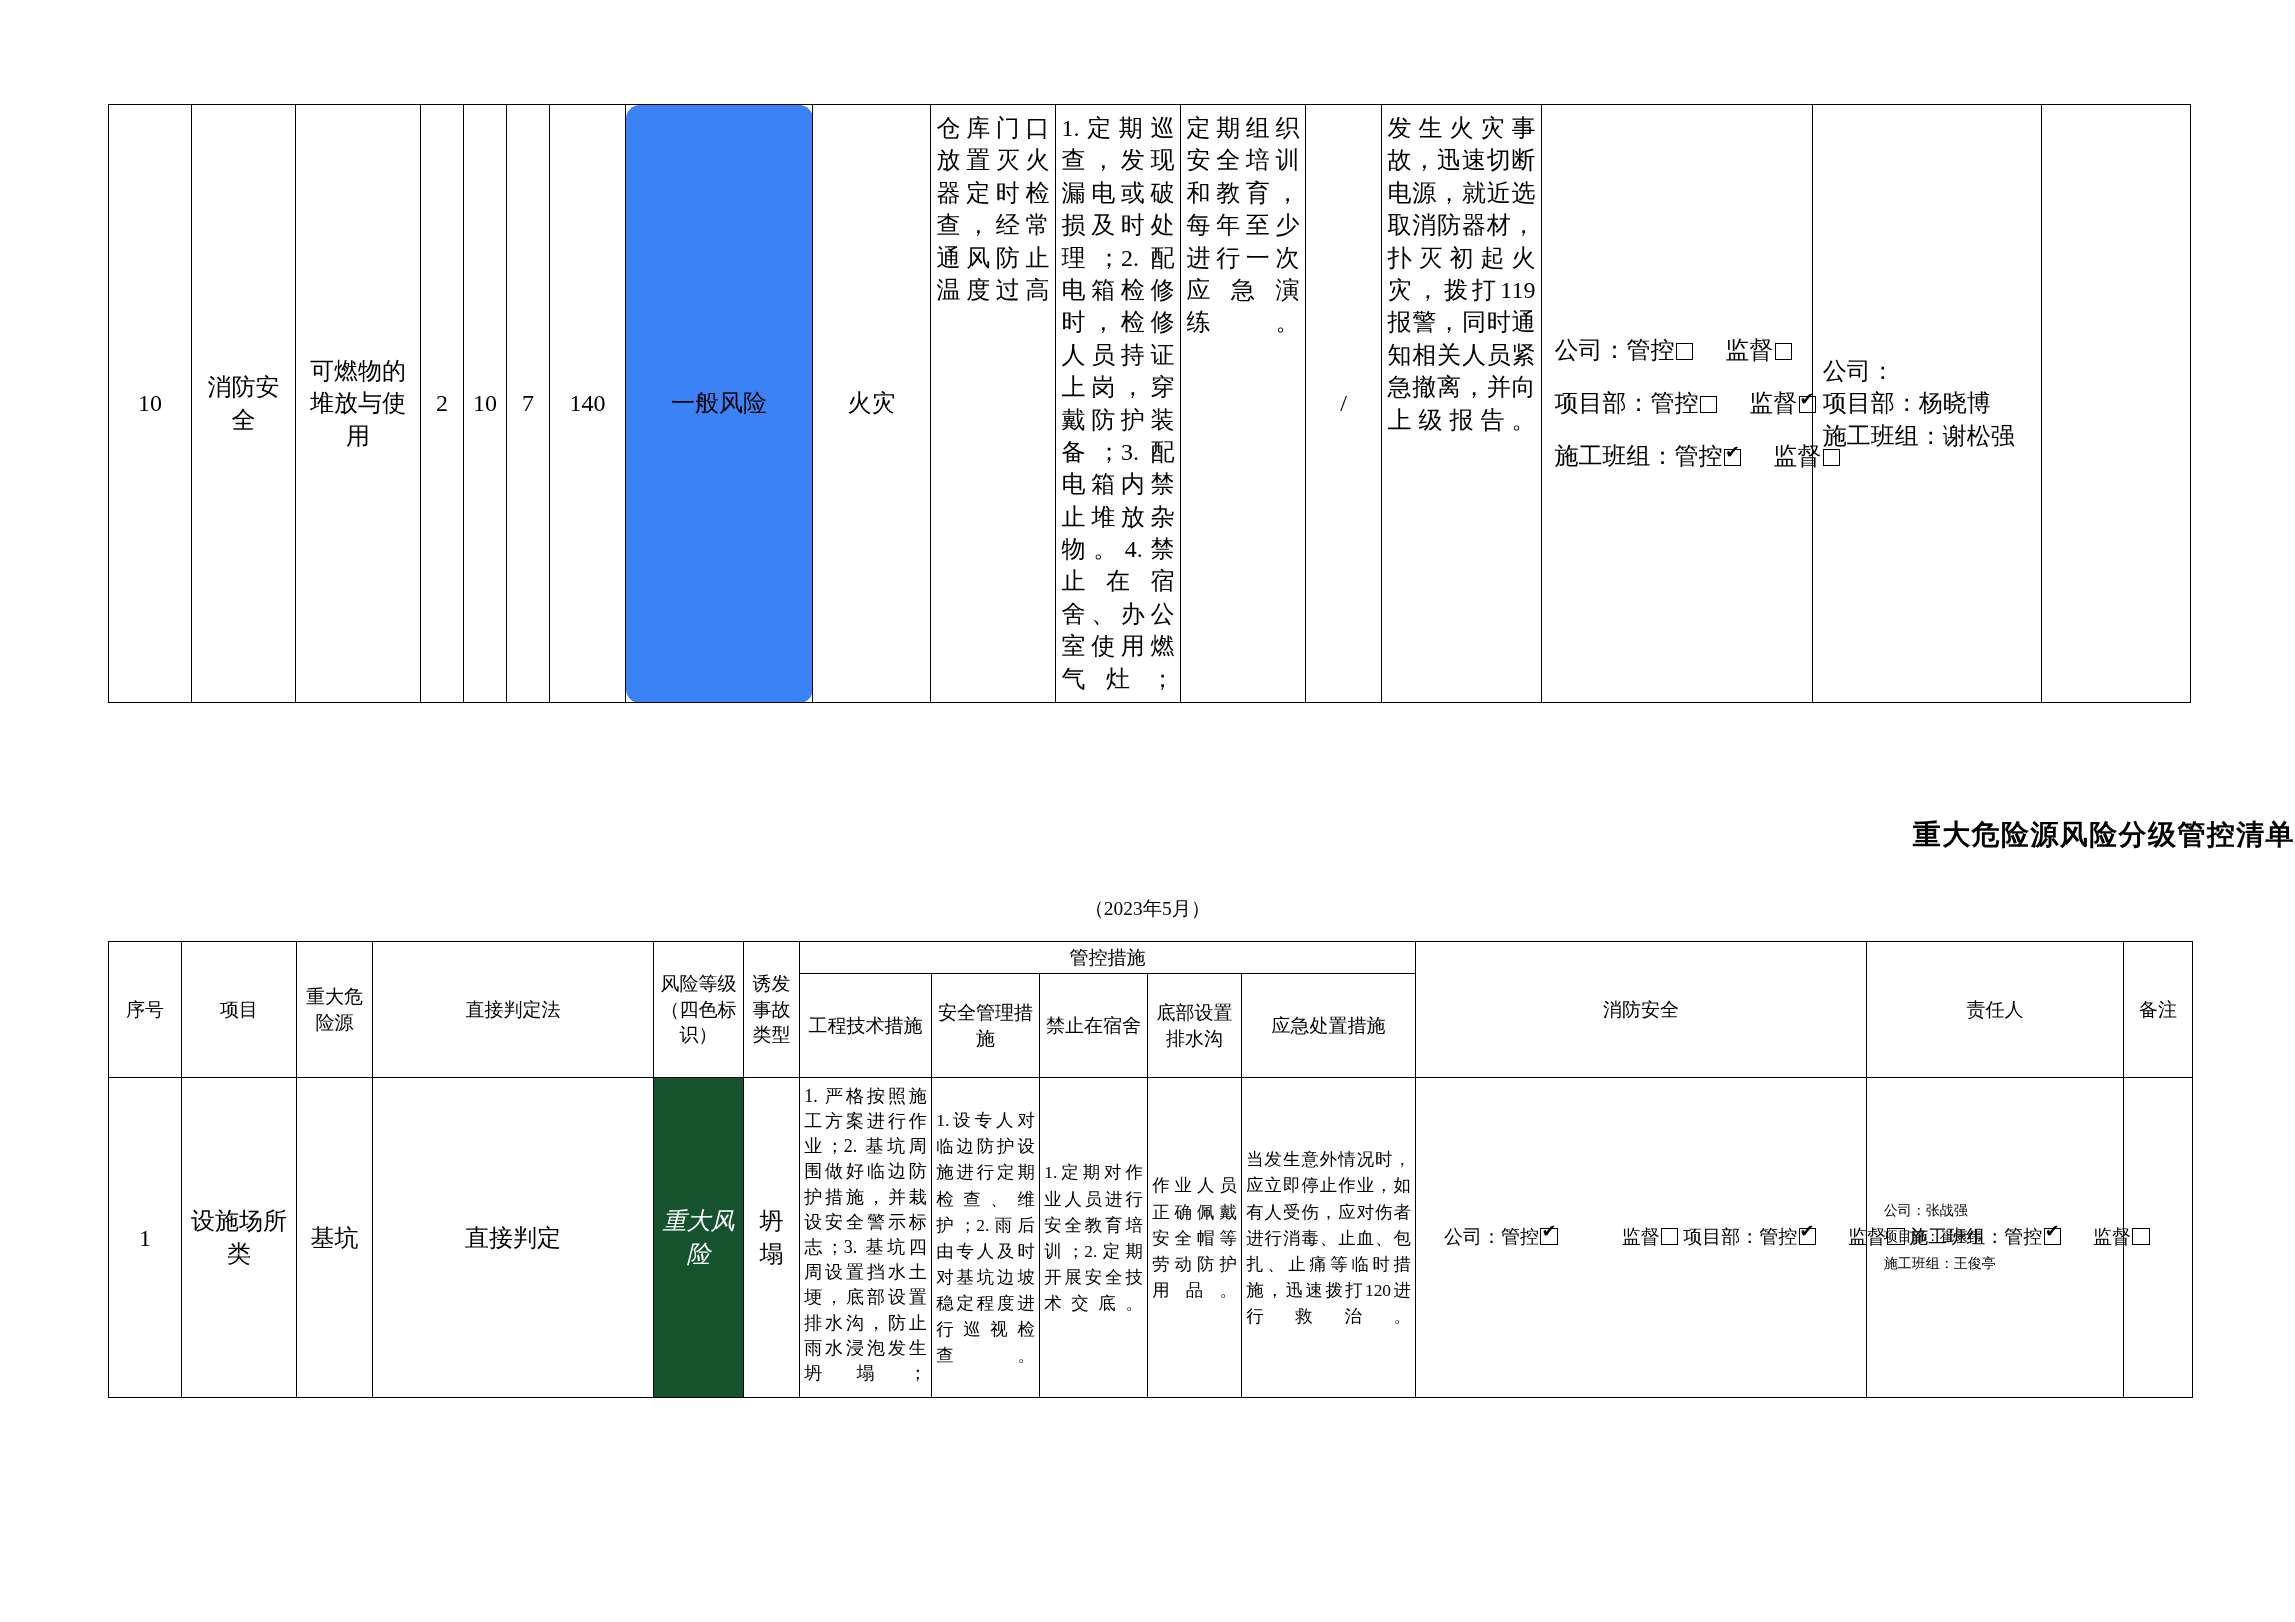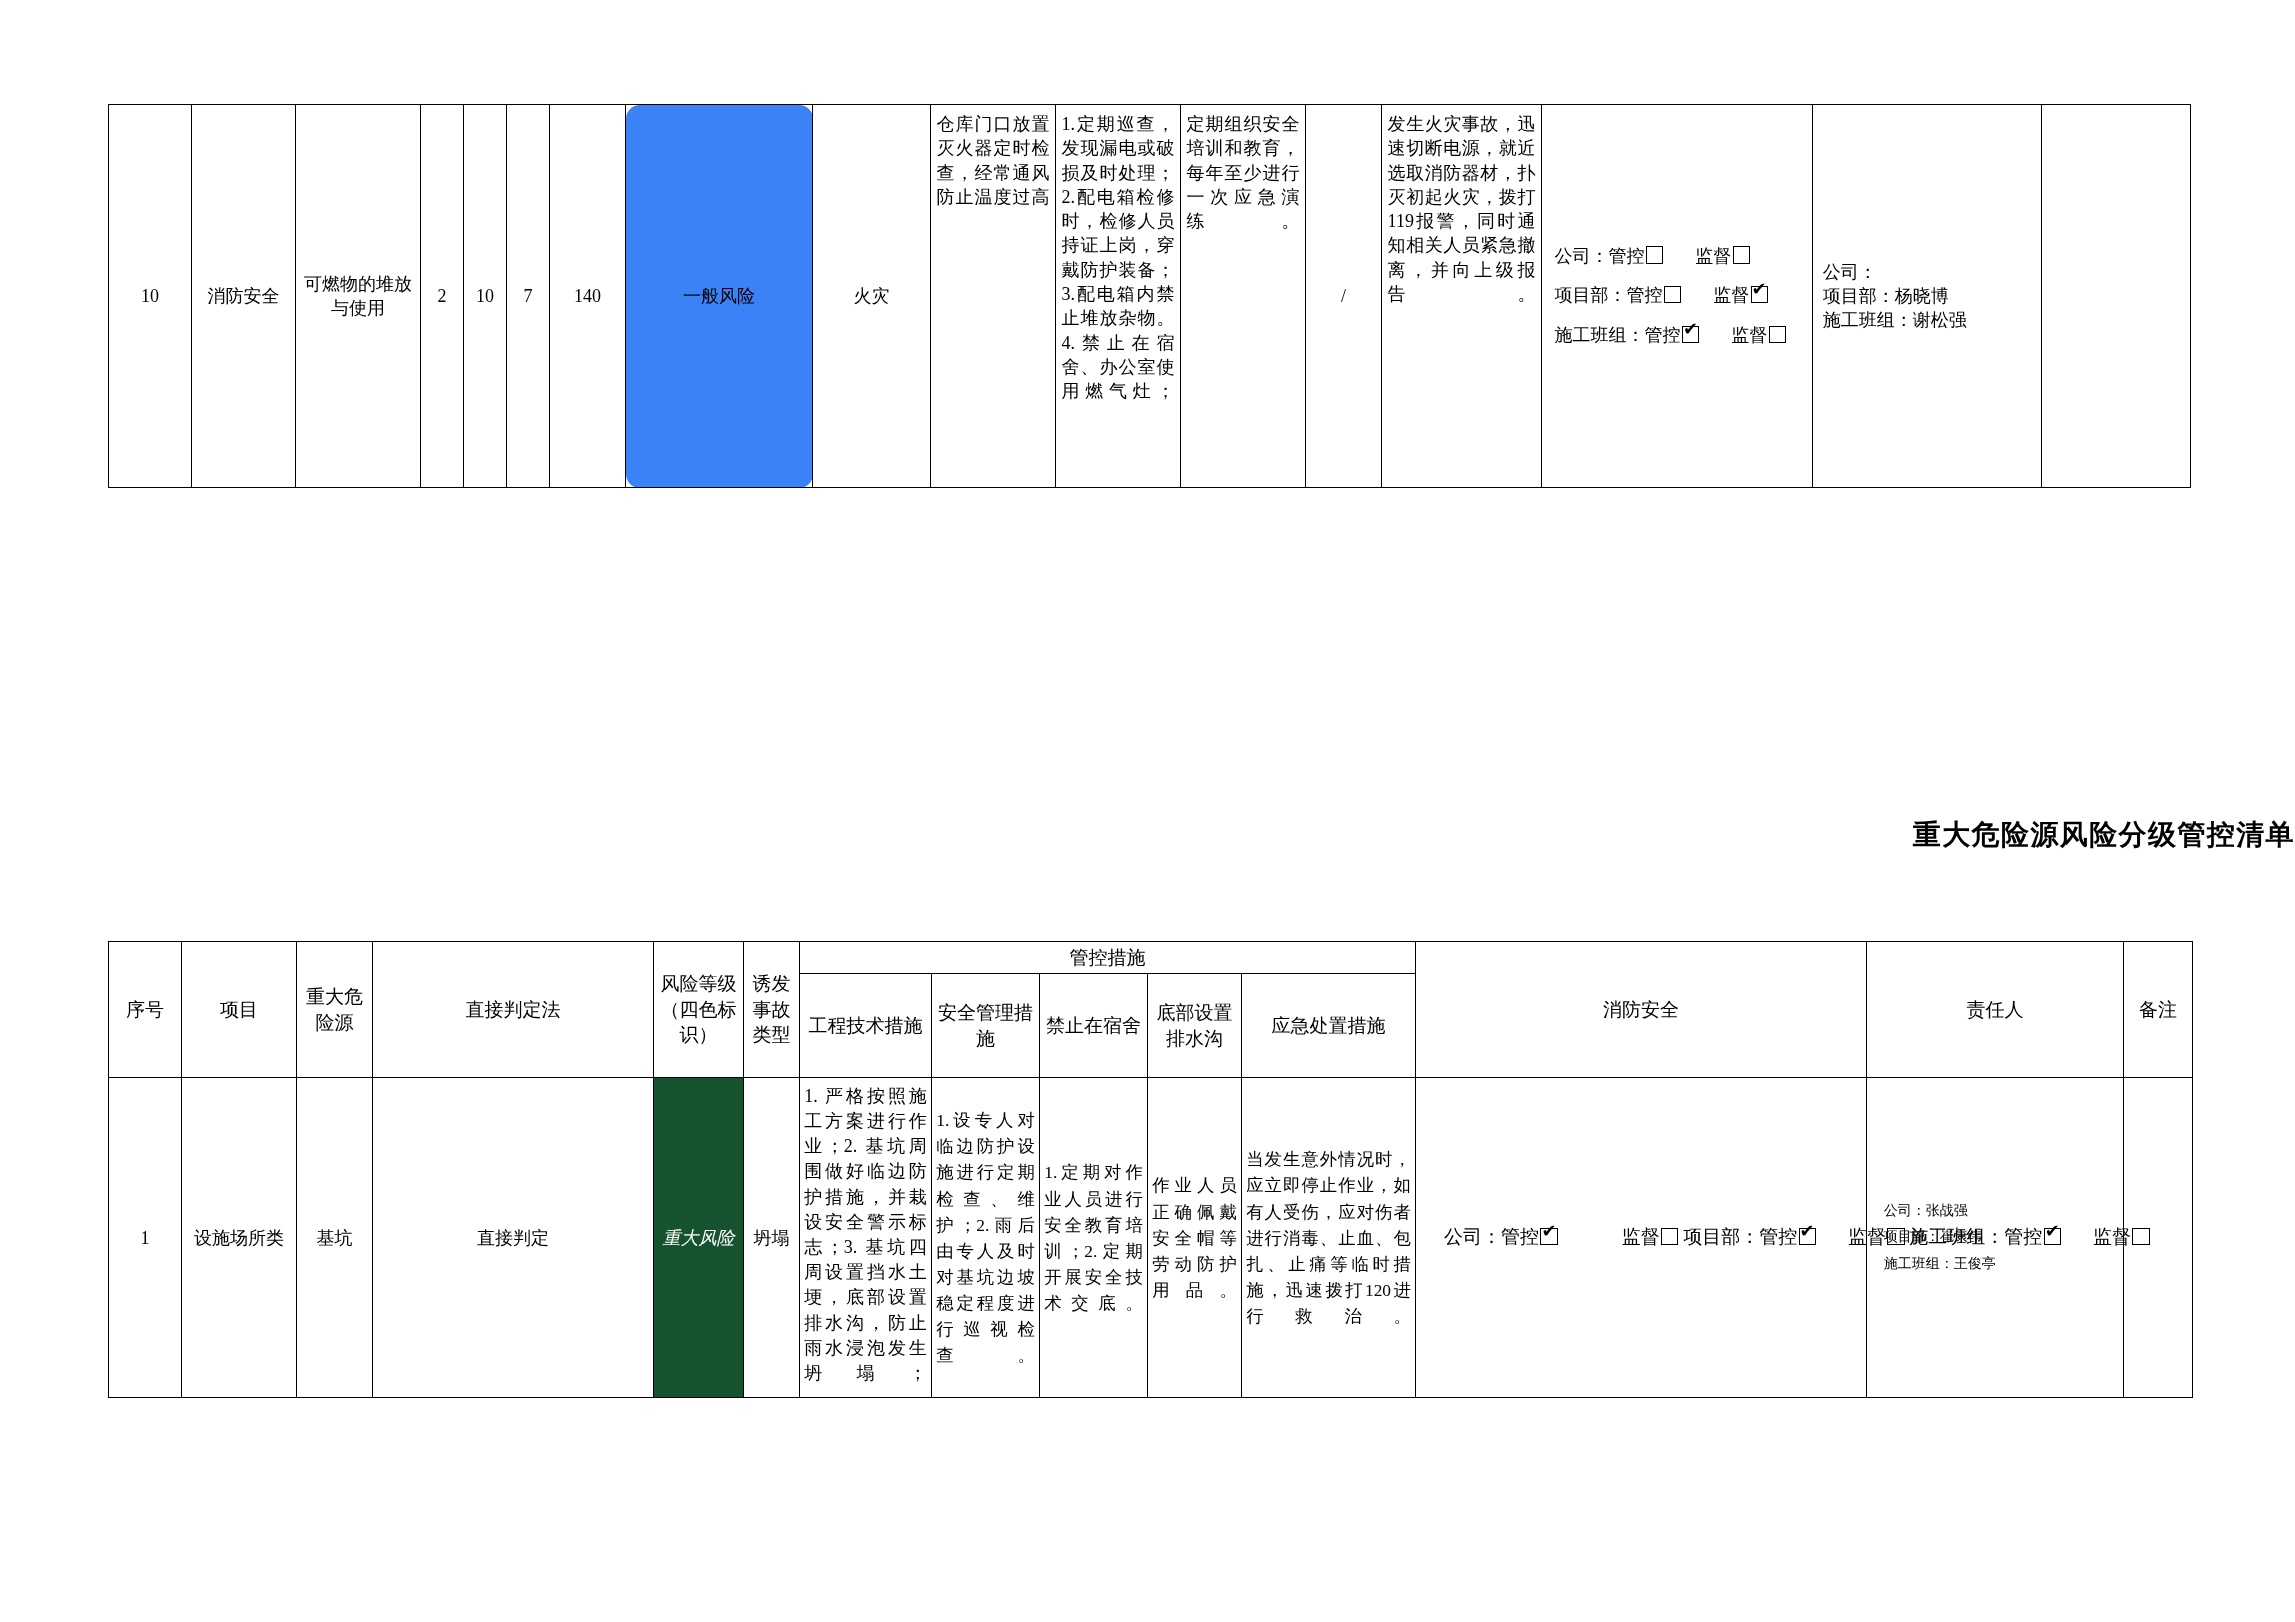--- a/index.html
+++ b/index.html
@@ -24,21 +24,21 @@
 
   table {
     border-collapse: collapse;
     table-layout: fixed;
   }
   td, th {
     border: 1.4px solid #000000;
     vertical-align: middle;
     text-align: center;
     padding: 2.8px 4.2px;
-    font-size: 18px;
+    font-size: 24px;
     line-height: 1.35;
     font-weight: normal;
   }
 
   
   .top-table {
     position: absolute;
     left: 108px;
     top: 104px;
     width: 2082px;
@@ -220,20 +220,21 @@
         <div>公司：</div>
         <div>项目部：杨晓博</div>
         <div>施工班组：谢松强</div>
       </td>
       <td></td>
     </tr>
   </tbody>
     </table>
 
   <div class="doc-title">重大危险源风险分级管控清单</div>
+  <div class="doc-subtitle">（2023年5月）</div>
 
   <table class="bot-table">
     <colgroup>
       <col style="width:73px">
       <col style="width:115px">
       <col style="width:76px">
       <col style="width:281px">
       <col style="width:90px">
       <col style="width:56px">
       <col style="width:132px">

